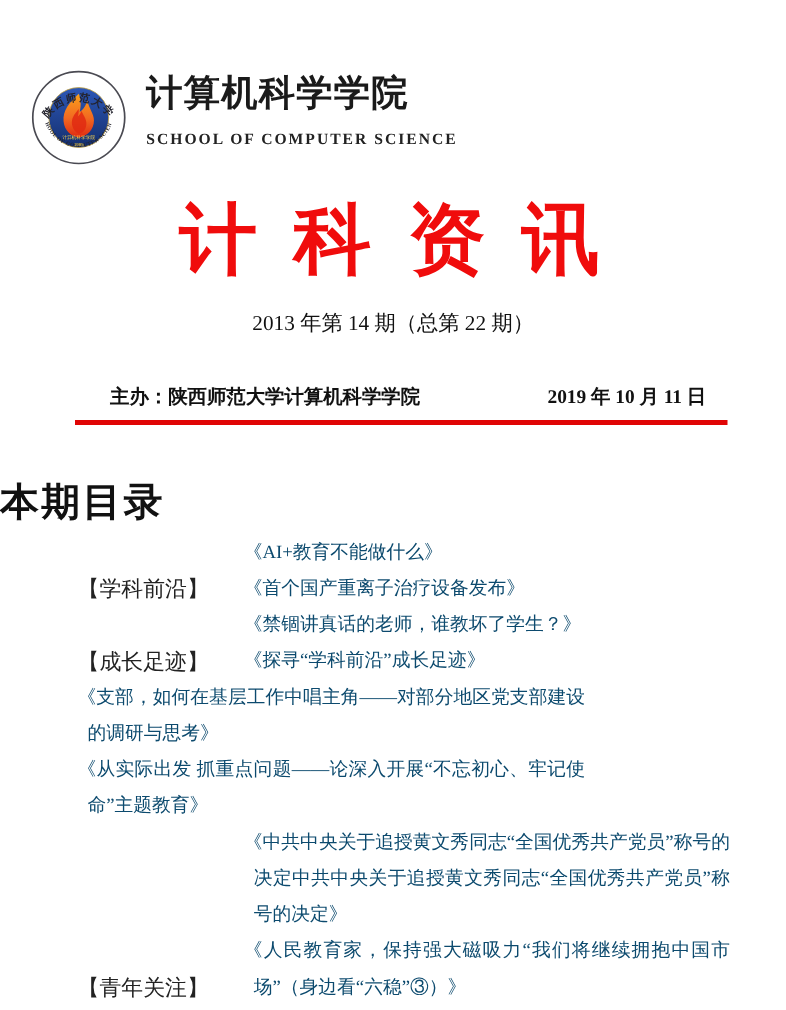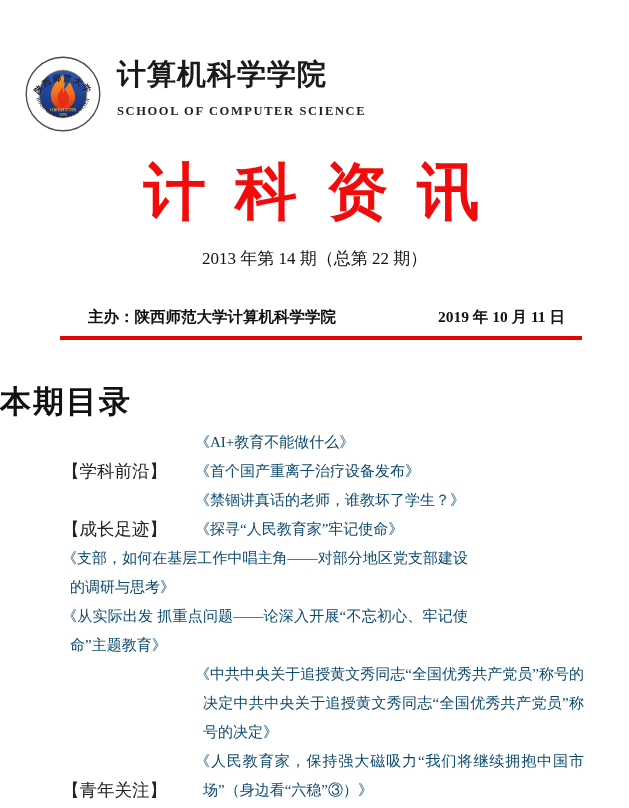--- a/index.html
+++ b/index.html
@@ -127,21 +127,21 @@
         <div class="toc-label">【学科前沿】</div>
         <div class="toc-items">
           <div class="toc-item">《AI+教育不能做什么》</div>
           <div class="toc-item">《首个国产重离子治疗设备发布》</div>
         </div>
       </div>
       <div class="toc-row">
         <div class="toc-label">【成长足迹】</div>
         <div class="toc-items">
           <div class="toc-item">《禁锢讲真话的老师，谁教坏了学生？》</div>
-          <div class="toc-item">《探寻“人民教育家”牢记使命》</div>
+          <div class="toc-item">《探寻“学科前沿”成长足迹》</div>
         </div>
       </div>
       <div class="toc-row">
         <div class="toc-items">
           <div class="toc-item">《支部，如何在基层工作中唱主角——对部分地区党支部建设的调研与思考》</div>
           <div class="toc-item">《从实际出发 抓重点问题——论深入开展“不忘初心、牢记使命”主题教育》</div>
         </div>
       </div>
       <div class="toc-row">
         <div class="toc-label">【青年关注】</div>

